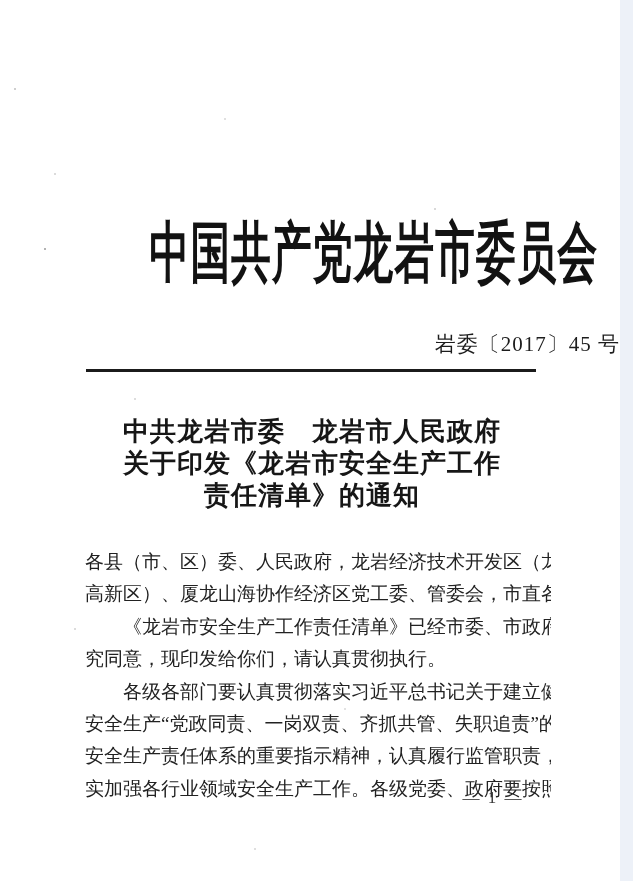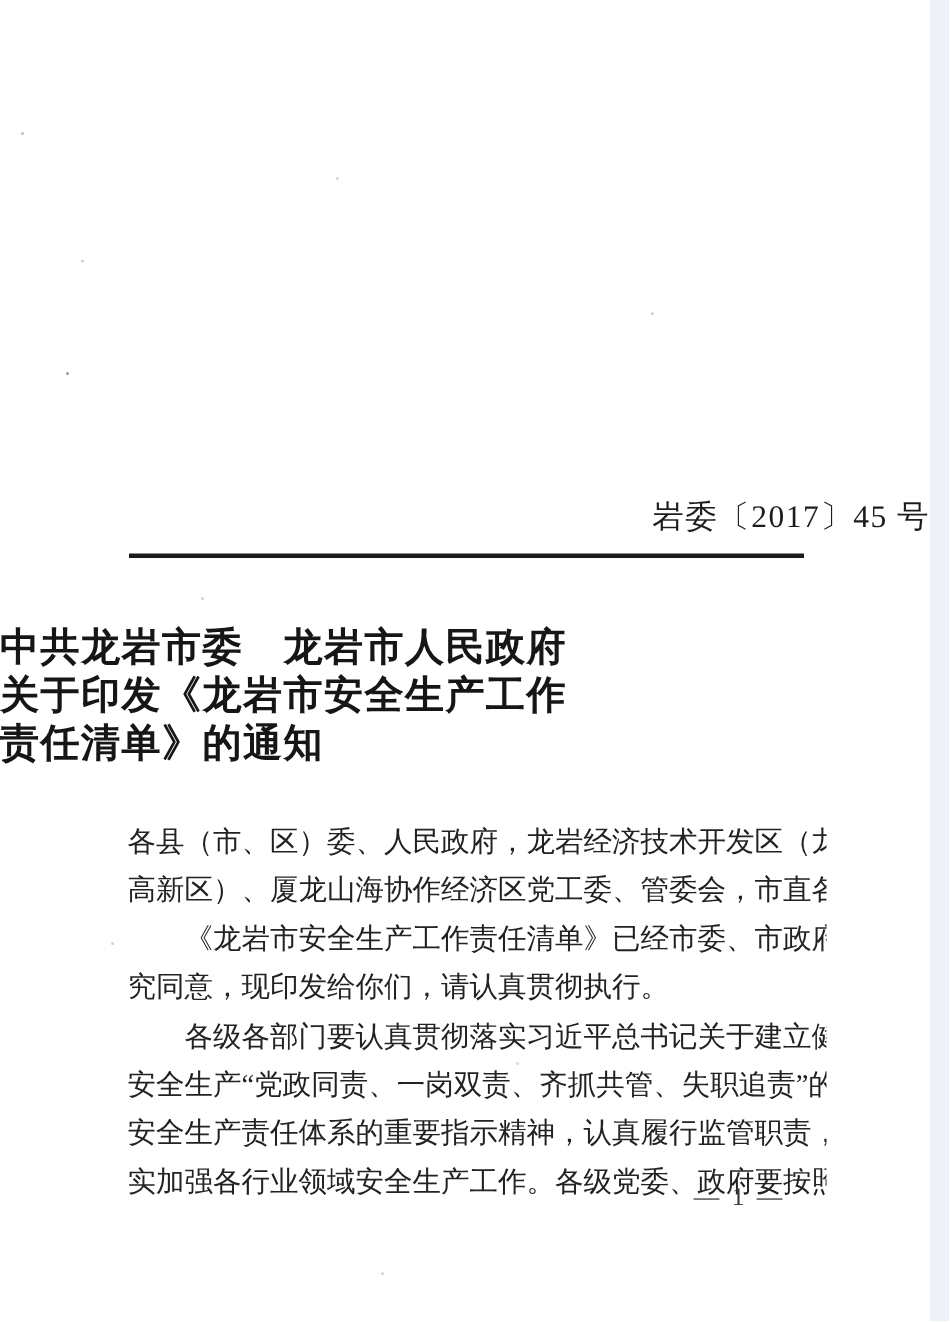--- a/index.html
+++ b/index.html
@@ -60,21 +60,21 @@
     left: 86px;
     width: 450px;
     height: 3px;
     background: #1b1b1b;
   }
   .notice-title {
     position: absolute;
     top: 416px;
     left: 0;
     width: 624px;
-    text-align: left;
+    text-align: center;
     font-weight: bold;
     font-size: 26px;
     line-height: 32px;
     color: #161616;
     letter-spacing: 1px;
   }
   .body-block {
     position: absolute;
     top: 546px;
     left: 85px;
@@ -127,20 +127,23 @@
       30px 160px 0 #9a9a9a;
   }
 </style>
 </head>
 <body>
 
 <div class="page">
 
   <div class="speck" style="left:14px; top:88px;"></div>
 
+  <div class="org-title-wrap">
+    <div class="org-title">中国共产党龙岩市委员会</div>
+  </div>
 
   <div class="doc-number">岩委〔2017〕45 号</div>
 
   <div class="rule-line"></div>
 
   <div class="notice-title">
     <div>中共龙岩市委　龙岩市人民政府</div>
     <div>关于印发《龙岩市安全生产工作</div>
     <div>责任清单》的通知</div>
   </div>

